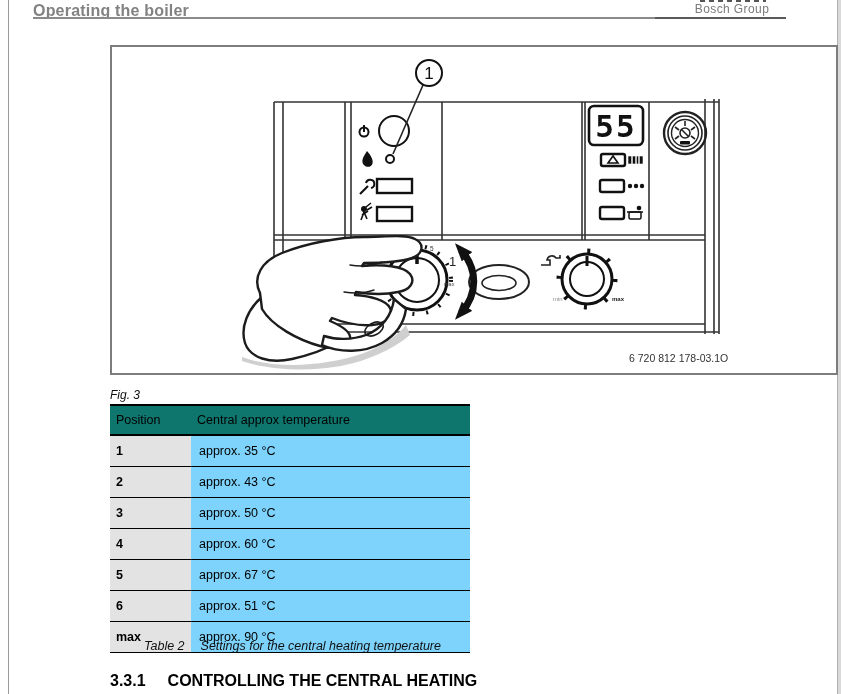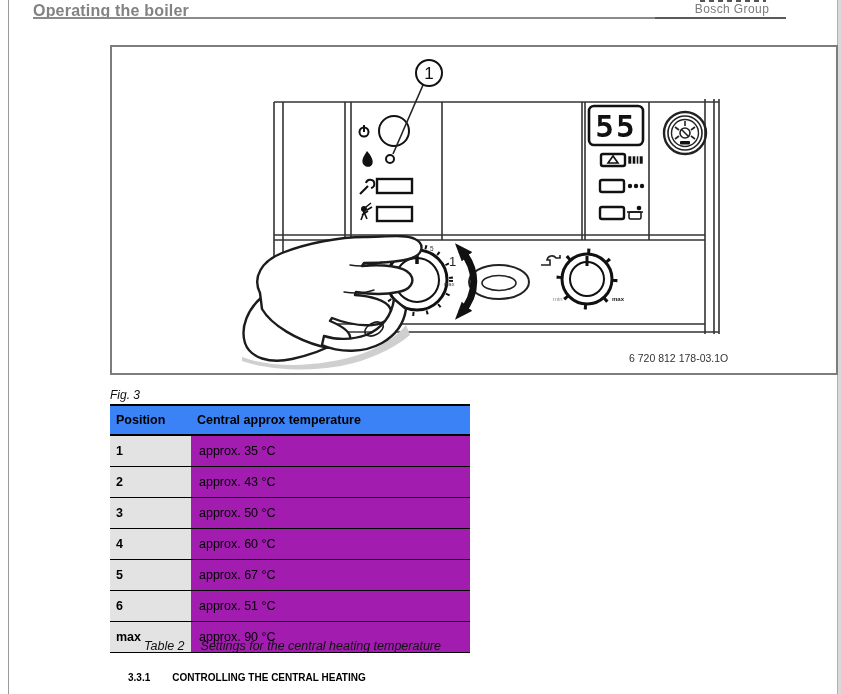--- a/index.html
+++ b/index.html
@@ -18,31 +18,31 @@
   .brand-sliver{position:absolute;left:700px;top:0;width:66px;height:2px;
       background:repeating-linear-gradient(90deg,#555 0 5px,transparent 5px 9px);}
 
   
   .fig-box{position:absolute;left:110px;top:45px;width:724px;height:326px;border:2px solid #7d7d7d;background:#fff;}
   .fig-caption{position:absolute;left:110px;top:381px;font-size:12px;font-style:italic;color:#111;margin-top:7px;}
 
   
   table.settings{position:absolute;left:110px;top:404px;width:360px;border-collapse:collapse;table-layout:fixed;}
   table.settings th,table.settings td{font-size:12.5px;text-align:left;vertical-align:middle;}
-  table.settings th{background:#3b82f6;font-weight:bold;height:28px;padding:0 0 0 6px;
+  table.settings th{background:#0f766e;font-weight:normal;height:28px;padding:0 0 0 6px;
       border-top:2px solid #000;border-bottom:2px solid #000;}
   table.settings td{height:28px;border-bottom:1.5px solid #000;}
   td.pos,th.pos{width:75px;padding-left:6px;}
   td.pos{background:#e3e3e3;font-weight:bold;}
-  td.val{padding-left:8px;background:#a21caf;}
+  td.val{padding-left:8px;background:#7dd3fc;}
 
   .tbl-caption{position:absolute;left:110px;top:639px;font-size:12.5px;font-style:italic;color:#111;margin-left:34px;}
   .tbl-caption .lbl{display:inline-block;margin-right:16px;}
 
-  .sec-heading{position:absolute;left:128px;top:672px;font-size:10px;font-weight:bold;color:#000;}
+  .sec-heading{position:absolute;left:110px;top:672px;font-size:16px;font-weight:bold;color:#000;}
   .sec-heading .num{display:inline-block;margin-right:22px;}
 
   svg text{font-family:"Liberation Sans", sans-serif;}
   .seg{font-family:"DejaVu Sans Mono", monospace;font-weight:bold;}
 </style>
 </head>
 <body>
 
 <div class="page-edge-left"></div>
 <div class="page-edge-right"></div>

